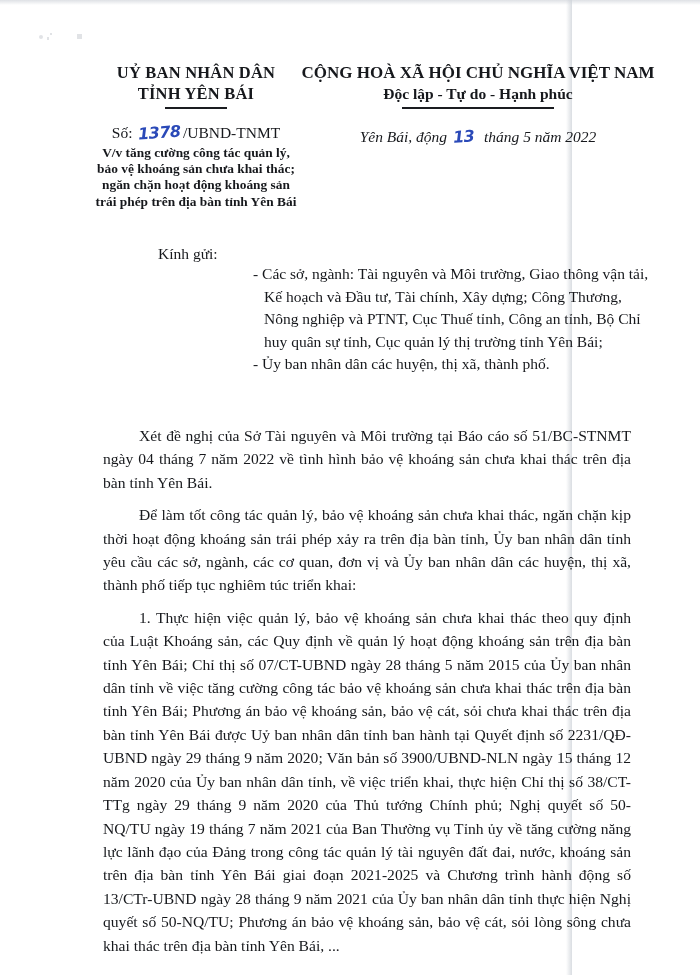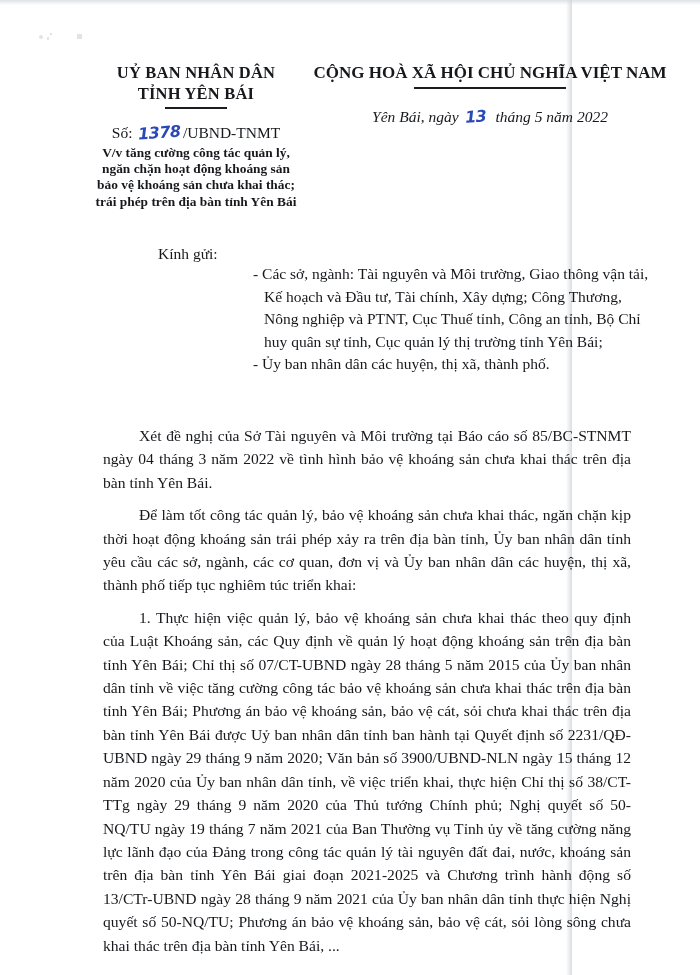--- a/index.html
+++ b/index.html
@@ -105,21 +105,20 @@
     text-align: center;
     font-weight: bold;
   }
 
   .nat-block {
     position: absolute;
     left: 300px;
     top: 0;
     width: 356px;
     text-align: center;
-    margin-left: 12px;
   }
   .nat-line1 {
     font-weight: bold;
     font-size: 17px;
     line-height: 22px;
     white-space: nowrap;
   }
   .nat-line2 {
     font-weight: bold;
     font-size: 15.5px;
@@ -191,42 +190,43 @@
 
     <div class="org-block">
       <div class="org-line">UỶ BAN NHÂN DÂN</div>
       <div class="org-line">TỈNH YÊN BÁI</div>
       <div class="rule rule-org"></div>
 
       <div class="docnum"><span>Số:</span> <span class="hand">1378</span><span>/UBND-TNMT</span></div>
 
       <div class="subject">
         <div>V/v tăng cường công tác quản lý,</div>
+        <div>bảo vệ khoáng sản chưa khai thác;</div>
         <div>ngăn chặn hoạt động khoáng sản</div>
-        <div>bảo vệ khoáng sản chưa khai thác;</div>
         <div>trái phép trên địa bàn tỉnh Yên Bái</div>
       </div>
     </div>
 
     <div class="nat-block">
       <div class="nat-line1">CỘNG HOÀ XÃ HỘI CHỦ NGHĨA VIỆT NAM</div>
+      <div class="nat-line2">Độc lập - Tự do - Hạnh phúc</div>
       <div class="rule rule-nat"></div>
 
-      <div class="dateline"><span>Yên Bái, ngày</span> <span class="hand">13</span> &nbsp;<span>tháng 5 năm 2022</span></div>
+      <div class="dateline"><span>Yên Bái, động</span> <span class="hand">13</span> &nbsp;<span>tháng 5 năm 2022</span></div>
     </div>
 
   </div>
 
   <div class="recipients">
     <div class="kinhgui">Kính gửi:</div>
     <div class="rec-list">
       <div class="rec-item">- Các sở, ngành: Tài nguyên và Môi trường, Giao thông vận tải, Kế hoạch và Đầu tư, Tài chính, Xây dựng; Công Thương, Nông nghiệp và PTNT, Cục Thuế tỉnh, Công an tỉnh, Bộ Chỉ huy quân sự tỉnh, Cục quản lý thị trường tỉnh Yên Bái;</div>
       <div class="rec-item">- Ủy ban nhân dân các huyện, thị xã, thành phố.</div>
     </div>
   </div>
 
   <div class="body">
-    <p class="para">Xét đề nghị của Sở Tài nguyên và Môi trường tại Báo cáo số 85/BC-STNMT ngày 04 tháng 3 năm 2022 về tình hình bảo vệ khoáng sản chưa khai thác trên địa bàn tỉnh Yên Bái.</p>
+    <p class="para">Xét đề nghị của Sở Tài nguyên và Môi trường tại Báo cáo số 51/BC-STNMT ngày 04 tháng 7 năm 2022 về tình hình bảo vệ khoáng sản chưa khai thác trên địa bàn tỉnh Yên Bái.</p>
     <p class="para">Để làm tốt công tác quản lý, bảo vệ khoáng sản chưa khai thác, ngăn chặn kịp thời hoạt động khoáng sản trái phép xảy ra trên địa bàn tỉnh, Ủy ban nhân dân tỉnh yêu cầu các sở, ngành, các cơ quan, đơn vị và Ủy ban nhân dân các huyện, thị xã, thành phố tiếp tục nghiêm túc triển khai:</p>
     <p class="para para-last">1. Thực hiện việc quản lý, bảo vệ khoáng sản chưa khai thác theo quy định của Luật Khoáng sản, các Quy định về quản lý hoạt động khoáng sản trên địa bàn tỉnh Yên Bái; Chỉ thị số 07/CT-UBND ngày 28 tháng 5 năm 2015 của Ủy ban nhân dân tỉnh về việc tăng cường công tác bảo vệ khoáng sản chưa khai thác trên địa bàn tỉnh Yên Bái; Phương án bảo vệ khoáng sản, bảo vệ cát, sỏi chưa khai thác trên địa bàn tỉnh Yên Bái được Uỷ ban nhân dân tỉnh ban hành tại Quyết định số 2231/QĐ-UBND ngày 29 tháng 9 năm 2020; Văn bản số 3900/UBND-NLN ngày 15 tháng 12 năm 2020 của Ủy ban nhân dân tỉnh, về việc triển khai, thực hiện Chỉ thị số 38/CT-TTg ngày 29 tháng 9 năm 2020 của Thủ tướng Chính phủ; Nghị quyết số 50-NQ/TU ngày 19 tháng 7 năm 2021 của Ban Thường vụ Tỉnh ủy về tăng cường năng lực lãnh đạo của Đảng trong công tác quản lý tài nguyên đất đai, nước, khoáng sản trên địa bàn tỉnh Yên Bái giai đoạn 2021-2025 và Chương trình hành động số 13/CTr-UBND ngày 28 tháng 9 năm 2021 của Ủy ban nhân dân tỉnh thực hiện Nghị quyết số 50-NQ/TU; Phương án bảo vệ khoáng sản, bảo vệ cát, sỏi lòng sông chưa khai thác trên địa bàn tỉnh Yên Bái, ...</p>
   </div>
 
 </div>
 
 </body></html>

